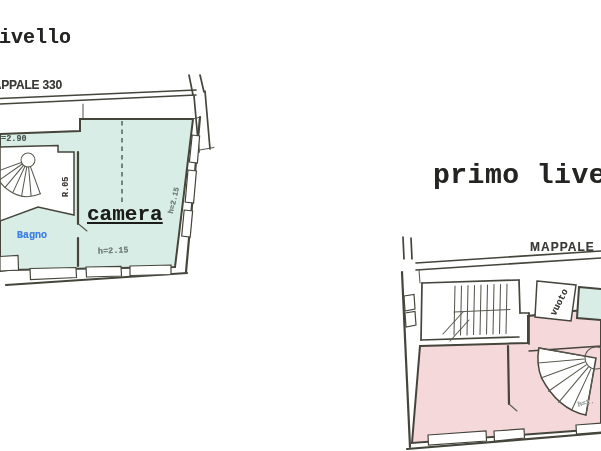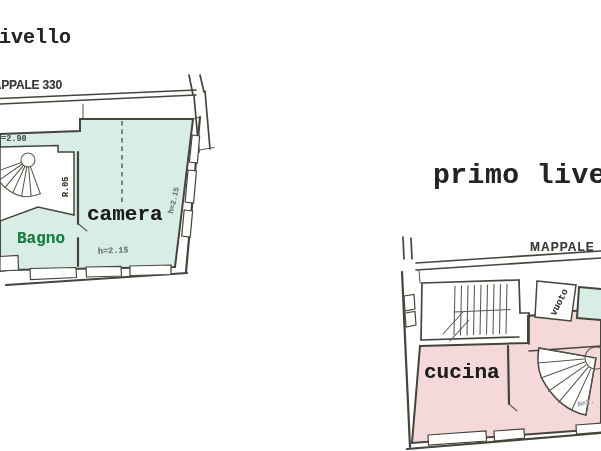--- a/index.html
+++ b/index.html
@@ -14,22 +14,22 @@
   .pinkfill{fill:var(--pink);stroke:var(--wall);stroke-width:2;}
   .whitefill{fill:#fdfdfc;stroke:var(--wall);stroke-width:1.5;}
   .win{fill:#fefefe;stroke:var(--wall);stroke-width:1.2;}
   .dash{stroke:#3f4e49;stroke-width:1.3;fill:none;stroke-dasharray:4.5 4;}
   .lbl{position:absolute;white-space:nowrap;line-height:1;color:var(--ink);
        text-shadow:0 0 .6px rgba(40,40,40,.45);}
   .title{font-size:20px;font-weight:bold;color:#242422;}
   .title-lg{font-size:28px;font-weight:bold;color:#242422;letter-spacing:.5px;}
   .parcel{font-family:"Liberation Sans","DejaVu Sans",sans-serif;font-weight:bold;
           font-size:12px;color:#3a3a36;letter-spacing:-.2px;}
-  .room{font-size:21px;font-weight:bold;color:#1c1c1a;}
-  .room-sm{font-size:16px;font-weight:bold;color:#15803d;}
+  .room{font-size:21px;font-weight:bold;color:#1c1c1a;text-decoration:underline;}
+  .room-sm{font-size:10px;font-weight:bold;color:#3b82f6;}
   .dim{font-size:8.5px;font-weight:bold;color:#4c5a54;}
   .dim-gray{font-size:8.5px;font-weight:bold;color:#75837c;}
   .rot{transform-origin:0 0;}
 </style>
 </head>
 <body>
 
 <div id="stage">
 
   <svg id="plan-svg" width="601" height="451" viewBox="0 0 601 451" xmlns="http://www.w3.org/2000/svg">
@@ -172,16 +172,15 @@
   <div class="lbl dim-gray" style="left:98px;top:247px;transform:rotate(-3deg);">h=2.15</div>
 
   <div class="lbl dim-gray rot" style="left:168px;top:213px;transform:rotate(-77deg);font-size:7.5px;">h=2.15</div>
 
   <div class="lbl title-lg" style="left:433px;top:162px;">primo livello</div>
 
   <div class="lbl parcel" style="left:530px;top:241px;letter-spacing:1px;text-align:right;">MAPPALE</div>
 
   <div class="lbl room-sm rot" style="left:549px;top:313px;transform:rotate(-63deg);font-size:9.5px;color:#3c3c38;">vuoto</div>
 
-  <div class="lbl room" style="left:424px;top:362px;">cucina</div>
 
   <div class="lbl dim-gray rot" style="left:577px;top:402px;transform:rotate(-14deg);font-size:7px;color:#9aa59f;">h=2.</div>
 </div>
 
 </body></html>

